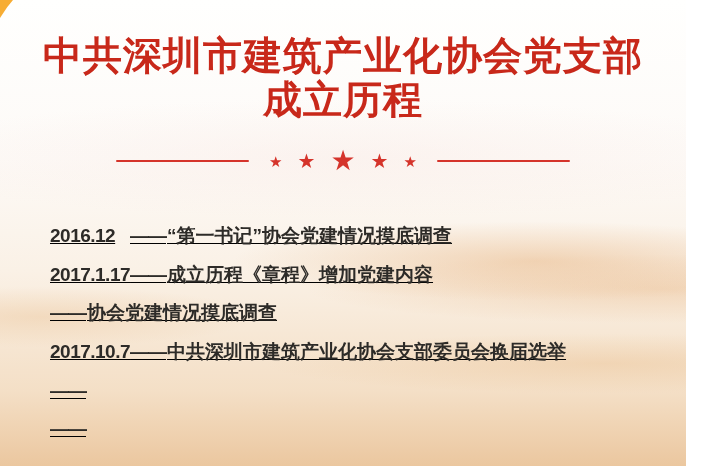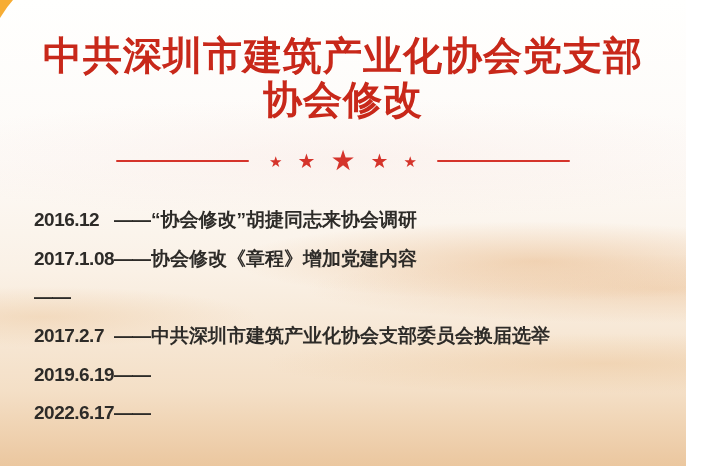--- a/index.html
+++ b/index.html
@@ -40,76 +40,75 @@
   .divider .line{
     width:133px;height:2px;background:#d5342b;border-radius:1px;
   }
   .stars{display:flex;align-items:center;gap:15px;color:#d5342b;}
   .star{line-height:1;}
   .star.s-small{font-size:15px;}
   .star.s-mid{font-size:20px;}
   .star.s-big{font-size:28px;}
   .timeline{
     position:absolute;top:201px;left:34px;right:0;
-    margin:0;padding:0;list-style:none;
+    margin:16px;padding:0;list-style:none;text-decoration:underline;
   }
   .timeline li{
     height:38.6px;
     display:flex;align-items:center;
     white-space:nowrap;
     font-weight:bold;
     font-size:19px;
     color:#2d2b28;
   }
   .timeline .date{min-width:80px;display:inline-block;letter-spacing:-0.5px;}
   .timeline .dash{letter-spacing:-1px;margin-right:1px;}
 </style>
 </head>
 <body>
 
 <div class="page">
   <div class="corner"></div>
 
   <div class="header">
-    <h1 class="title"><span>中共深圳市建筑产业化协会党支部</span><br><span>协会修改</span></h1>
+    <h1 class="title"><span>中共深圳市建筑产业化协会党支部</span><br><span>成立历程</span></h1>
 
     <div class="divider">
       <span class="line"></span>
       <span class="stars">
         <span class="star s-small">★</span>
         <span class="star s-mid">★</span>
         <span class="star s-big">★</span>
         <span class="star s-mid">★</span>
         <span class="star s-small">★</span>
       </span>
       <span class="line"></span>
     </div>
   </div>
 
   <ul class="timeline">
     <li>
       <span class="date">2016.12</span>
         <span class="dash">——</span>
-        <span class="event">“协会修改”胡捷同志来协会调研</span>
+        <span class="event">“第一书记”协会党建情况摸底调查</span>
     </li>
     <li>
-      <span class="date">2017.1.08</span>
+      <span class="date">2017.1.17</span>
         <span class="dash">——</span>
-        <span class="event">协会修改《章程》增加党建内容</span>
+        <span class="event">成立历程《章程》增加党建内容</span>
+    </li>
+    <li>
+        <span class="dash">——</span>
+        <span class="event">协会党建情况摸底调查</span>
+    </li>
+    <li>
+      <span class="date">2017.10.7</span>
+        <span class="dash">——</span>
+        <span class="event">中共深圳市建筑产业化协会支部委员会换届选举</span>
     </li>
     <li>
         <span class="dash">——</span>
     </li>
     <li>
-      <span class="date">2017.2.7</span>
-        <span class="dash">——</span>
-        <span class="event">中共深圳市建筑产业化协会支部委员会换届选举</span>
-    </li>
-    <li>
-      <span class="date">2019.6.19</span>
-        <span class="dash">——</span>
-    </li>
-    <li>
-      <span class="date">2022.6.17</span>
         <span class="dash">——</span>
     </li>
   </ul>
 </div>
 
 </body></html>

